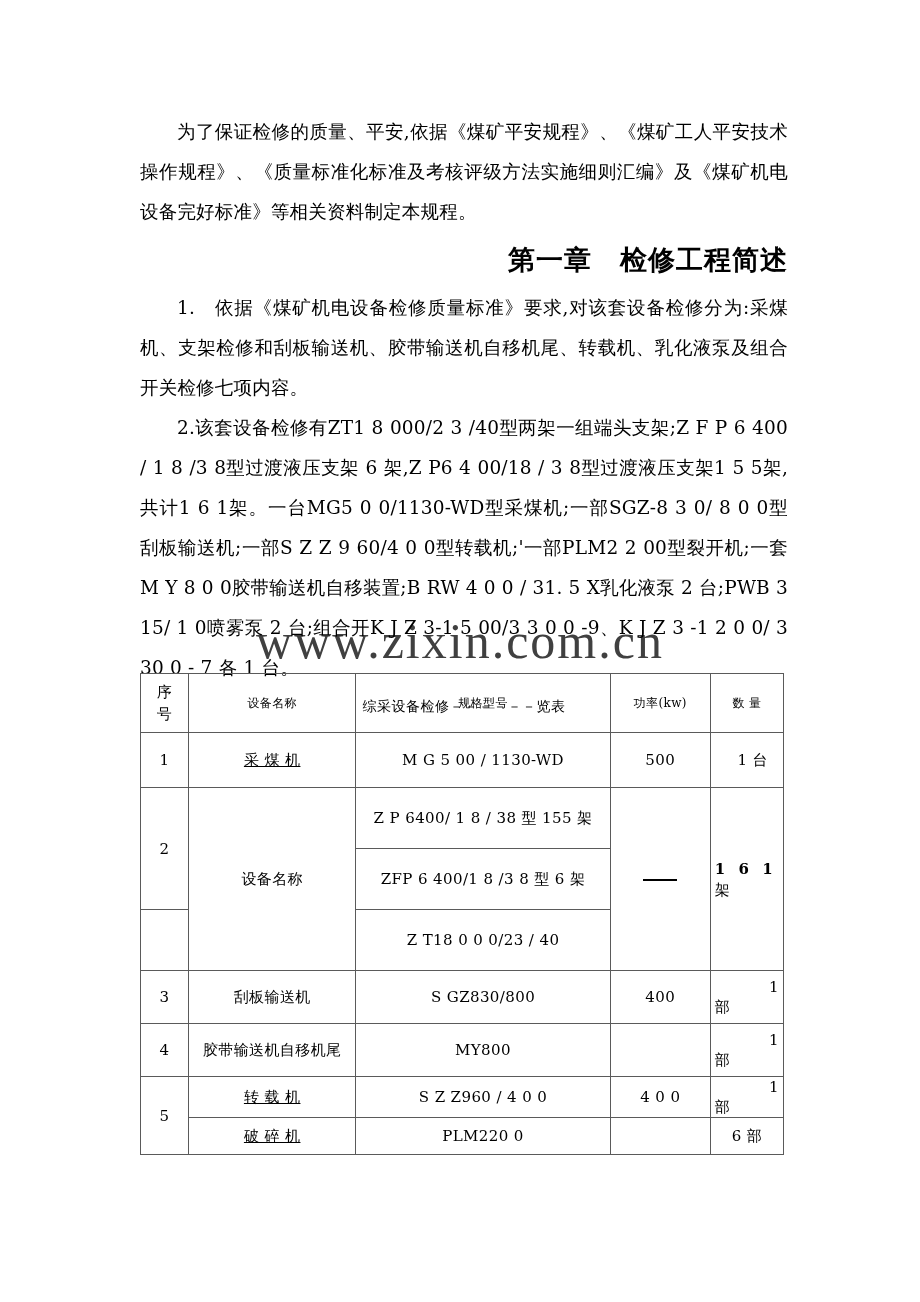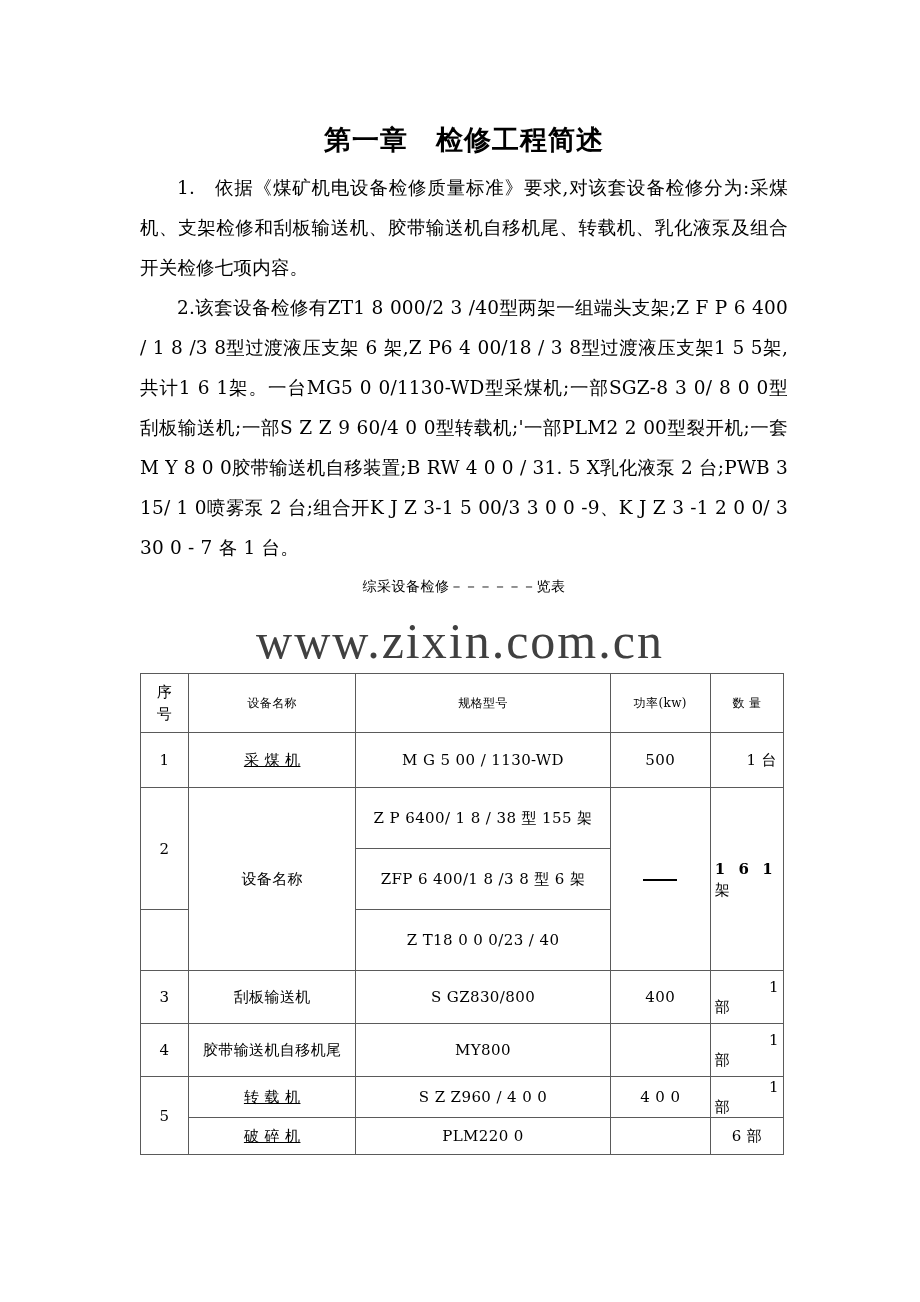--- a/index.html
+++ b/index.html
@@ -62,21 +62,21 @@
   }
 
   .indent2 { text-indent: 2em; }
 
   h1.chapter {
     margin: 0;
     padding: 0;
     font-size: 27px;
     font-weight: bold;
     line-height: 56px;
-    text-align: center;
+    text-align: right;
     letter-spacing: 1px;
     font-family: Liberation Serif, serif;
   }
 
   .lead-gap { height: 112px; }
 
   .table-caption {
     margin: 0;
     font-size: 14px;
     line-height: 36px;
@@ -155,20 +155,21 @@
 <body>
 
 <div class="page">
 
   <div class="watermark">www.zixin.com.cn</div>
 
   <div class="content">
 
     <div class="lead-gap"></div>
 
+    <p class="para indent2">为了保证检修的质量、平安,依据《煤矿平安规程》、《煤矿工人平安技术操作规程》、《质量标准化标准及考核评级方法实施细则汇编》及《煤矿机电设备完好标准》等相关资料制定本规程。</p>
 
     <h1 class="chapter">第一章　检修工程简述</h1>
 
     <p class="para indent2">1.　依据《煤矿机电设备检修质量标准》要求,对该套设备检修分为:采煤机、支架检修和刮板输送机、胶带输送机自移机尾、转载机、乳化液泵及组合开关检修七项内容。</p>
 
     <p class="para indent2">2.该套设备检修有ZT1 8 000/2 3 /40型两架一组端头支架;Z F P 6 400 / 1 8 /3 8型过渡液压支架 6 架,Z P6 4 00/18 / 3 8型过渡液压支架1 5 5架,共计1 6 1架。一台MG5 0 0/1130-WD型采煤机;一部SGZ-8 3 0/ 8 0 0型刮板输送机;一部S Z Z 9 60/4 0 0型转载机;'一部PLM2 2 00型裂开机;一套M Y 8 0 0胶带输送机自移装置;B RW 4 0 0 / 31. 5 X乳化液泵 2 台;PWB 3 15/ 1 0喷雾泵 2 台;组合开K J Z 3-1 5 00/3 3 0 0 -9、K J Z 3 -1 2 0 0/ 3 30 0 - 7 各 1 台。</p>
 
     <p class="table-caption">综采设备检修－－－－－－览表</p>
 
   </div>
@@ -193,21 +194,21 @@
           <td class="hdr">规格型号</td>
           <td class="hdr">功率(kw)</td>
           <td class="hdr">数 量</td>
         </tr>
 
         <tr>
           <td class="no-cell" style="height:54px">1</td>
           <td class="spaced">采 煤 机</td>
           <td>M G 5 00 / 1130-WD</td>
           <td>500</td>
-          <td style="text-align:right;padding-right:6px">1 台</td>
+          <td style="text-align:right;padding-right:15px">1 台</td>
         </tr>
 
         <tr>
           <td class="no-cell mid" rowspan="2" style="height:60px">2</td>
           <td rowspan="3">设备名称</td>
           <td style="height:60px">Z P 6400/ 1 8 / 38 型 155 架</td>
           <td rowspan="3">
             <span class="dash"></span>
           </td>
           <td rowspan="3">

